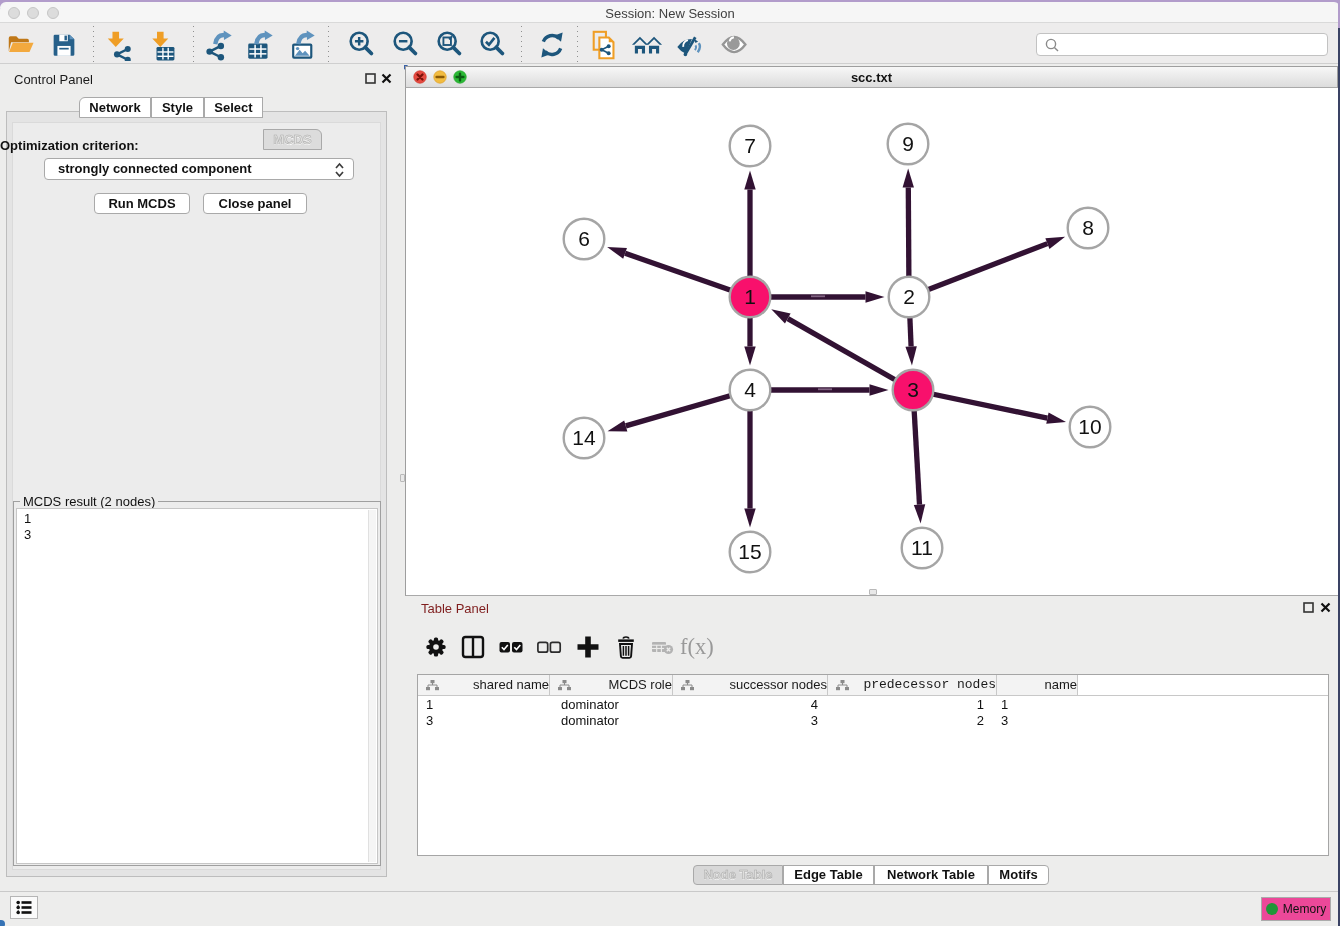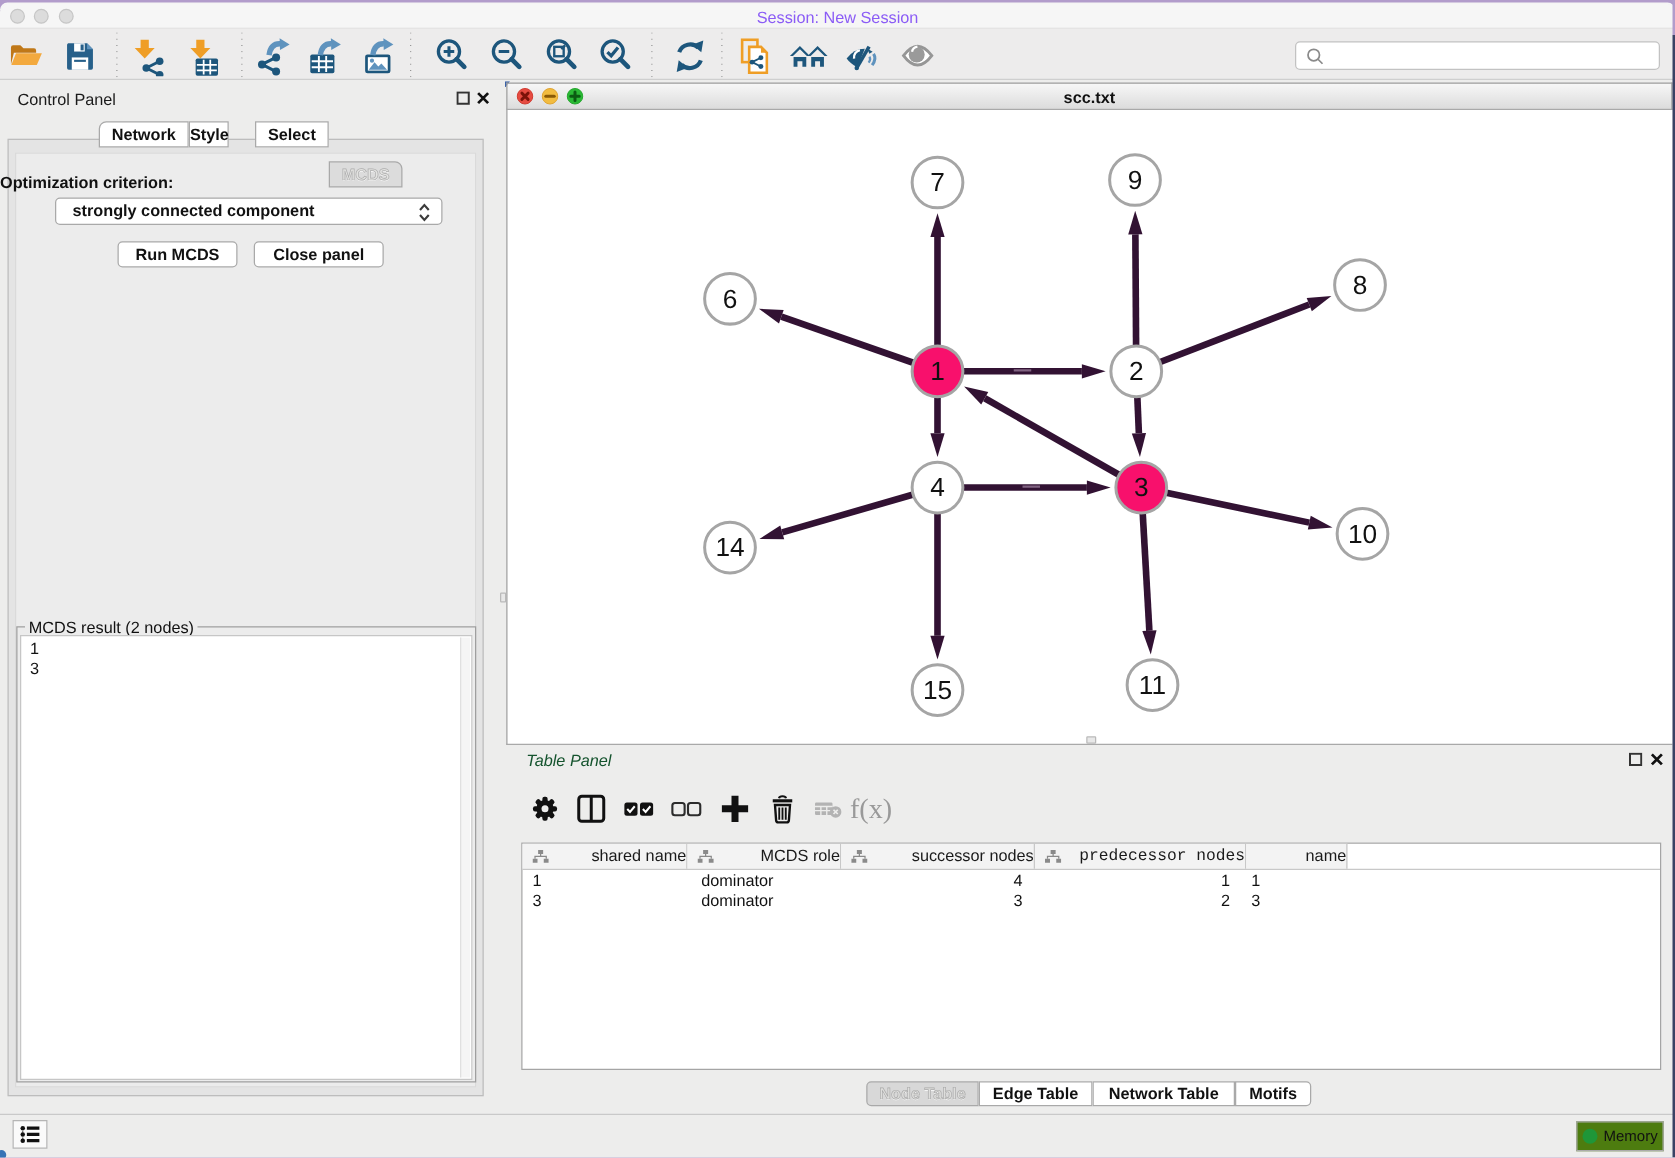--- a/index.html
+++ b/index.html
@@ -2,21 +2,21 @@
 <html><head>
 <meta charset="utf-8">
 <style>
   * { margin:0; padding:0; box-sizing:border-box; }
   html,body { width:1340px; height:926px; overflow:hidden; }
   body { font-family:"Liberation Sans", sans-serif; background:#b29ccb; position:relative; }
   .abs { position:absolute; }
   #win { position:absolute; left:0; top:3px; width:1340px; height:923px; background:#ededec; border-radius:7px 7px 0 0; }
   #titlebar { position:absolute; left:0; top:0; width:100%; height:20px; background:#f6f6f6; border-radius:7px 7px 0 0; border-bottom:1px solid #d9d9d9; }
   .tl { position:absolute; top:4px; width:12px; height:12px; border-radius:50%; background:#dcdcdc; border:1px solid #c6c6c6; }
-  #title { position:absolute; top:3px; width:100%; text-align:center; color:#8b5cf6; font-size:13px; }
+  #title { position:absolute; top:3px; width:100%; text-align:center; color:#404040; font-size:13px; }
   #toolbar { position:absolute; left:0; top:20px; width:100%; height:41px; background:#edecec; border-bottom:1px solid #cfcfcf; }
   .sep { position:absolute; top:23px; height:36px; width:1px; background-image:linear-gradient(#909090 20%, rgba(0,0,0,0) 0%); background-size:1px 5px; }
   .tbi { position:absolute; top:25.5px; width:32px; height:32px; }
   #searchbox { position:absolute; left:1036px; top:30px; width:292px; height:23px; background:#fff; border:1px solid #c2c2c2; border-radius:4px; }
 
   
   #cpanel { position:absolute; left:0; top:60px; width:392px; height:825px; }
   #cp-title { position:absolute; left:14px; top:9px; font-size:13px; color:#1a1a1a; }
   .tab { position:absolute; top:34px; height:21px; border:1px solid #a9a9a9; background:#fff; font-size:13px; font-weight:bold; text-align:center; color:#111; line-height:19px; }
   #tabbox { position:absolute; left:6px; top:48px; width:381px; height:766px; border:1px solid #bdbdbd; background:#e4e4e4; }
@@ -200,21 +200,21 @@
     <div id="cp-title">Control Panel</div>
     <svg class="abs" style="left:365px; top:10px;" width="11" height="11" viewBox="0 0 11 11">
         <rect x="1" y="1" width="9" height="9" fill="none" stroke="#333" stroke-width="1.6"></rect>
       </svg>
     <svg class="abs" style="left:381px; top:10px;" width="11" height="11" viewBox="0 0 11 11">
         <path d="M1.5 1.5 L9.5 9.5 M9.5 1.5 L1.5 9.5" stroke="#111" stroke-width="2.2"></path>
       </svg>
     <div id="tabbox"></div>
     <div id="tabinner"></div>
     <div class="tab" style="left:79px; width:72px; border-radius:6px 0 0 0;">Network</div>
-    <div class="tab" style="left:151px; width:32px;">Style</div>
+    <div class="tab" style="left:151px; width:53px;">Style</div>
     <div class="tab" style="left:204px; width:59px;">Select</div>
     <div class="tab" style="left:263px; width:59px; background:#dcdcdc; color:#e3e3e1; -webkit-text-stroke:0.55px #ababab; text-shadow:0 1px 0 rgba(255,255,255,0.9); border-radius:0 6px 0 0;margin-top:32px;">MCDS</div>
     <div class="abs" style="left:0; top:75px; width:392px; text-align:left; font-size:13px; font-weight:bold; color:#111;">Optimization criterion:</div>
     <div class="abs" style="left:44px; top:95px; width:310px; height:22px; background:#fff; border:1px solid #a9a9a9; border-radius:4px; font-size:13px; font-weight:bold; line-height:20px; padding-left:13px; color:#111;">strongly connected component
       <svg class="abs" style="right:8px; top:3px;" width="11" height="16" viewBox="0 0 11 16">
           <path d="M2 6 L5.5 2 L9 6" fill="none" stroke="#3c3c3c" stroke-width="1.7"></path>
           <path d="M2 10 L5.5 14 L9 10" fill="none" stroke="#3c3c3c" stroke-width="1.7"></path>
         </svg>
     </div>
     <div class="btn" style="left:94px; top:130px; width:96px; height:21px; line-height:19px;">Run MCDS</div>
@@ -301,21 +301,21 @@
 <text x="750" y="559" font-size="21" fill="#111111" text-anchor="middle" font-family="Liberation Sans, sans-serif">15</text>
 <circle cx="922" cy="548" r="20.3" fill="#ffffff" stroke="#a5a5a5" stroke-width="2.4"></circle>
 <text x="922" y="555" font-size="21" fill="#111111" text-anchor="middle" font-family="Liberation Sans, sans-serif">11</text>
 </svg>
     </div>
     <div class="abs" style="left:-5px; top:408px; width:5px; height:8px; background:#e8e8e8; border:1px solid #b9b9b9; border-radius:1px;"></div>
     <div class="abs" style="left:464px; top:523px; width:8px; height:6px; background:#e8e8e8; border:1px solid #b9b9b9; border-radius:1px;"></div>
   </div>
 
   <div id="tpanel">
-    <div class="abs" style="left:15px; top:3px; font-size:13px; color:#14532d;font-style:italic;">Table Panel</div>
+    <div class="abs" style="left:15px; top:3px; font-size:13px; color:#7f1d1d;">Table Panel</div>
     <svg class="abs" style="left:897px; top:4px;" width="11" height="11" viewBox="0 0 11 11">
         <rect x="1" y="1" width="9" height="9" fill="none" stroke="#333" stroke-width="1.6"></rect>
       </svg>
     <svg class="abs" style="left:914px; top:4px;" width="11" height="11" viewBox="0 0 11 11">
         <path d="M1.5 1.5 L9.5 9.5 M9.5 1.5 L1.5 9.5" stroke="#111" stroke-width="2.2"></path>
       </svg>
     <div id="ticons">
 <svg class="abs" style="left:17px; top:36px;" width="26" height="26" viewBox="0 0 26 26">
           <rect x="10.9" y="3.4" width="4.2" height="4.5" rx="1.6" transform="rotate(0 13 13)" fill="#111"></rect>
           <rect x="10.9" y="3.4" width="4.2" height="4.5" rx="1.6" transform="rotate(45 13 13)" fill="#111"></rect>
@@ -441,17 +441,17 @@
           <circle cx="2.2" cy="2.5" r="1.8"></circle>
           <circle cx="2.2" cy="7.5" r="1.8"></circle>
           <circle cx="2.2" cy="12.5" r="1.8"></circle>
           <rect x="5.5" y="1.2" width="10" height="2.6"></rect>
           <rect x="5.5" y="6.2" width="10" height="2.6"></rect>
           <rect x="5.5" y="11.2" width="10" height="2.6"></rect>
         </g>
         <path d="M2.2 2.5 V12.5" stroke="#111" stroke-width="0.8" stroke-dasharray="1 1.5"></path>
       </svg>
   </div>
-  <div class="abs" style="left:1261px; top:894px; width:70px; height:24px; background:#4d7c0f; border:1px solid #ababab; font-size:12px; line-height:22px; color:#111; text-align:center;"><span style="display:inline-block; width:12px; height:12px; border-radius:50%; background:#1f9638; vertical-align:-2px; margin-right:5px;"></span>Memory</div>
+  <div class="abs" style="left:1261px; top:894px; width:70px; height:24px; background:#ec4899; border:1px solid #ababab; font-size:12px; line-height:22px; color:#111; text-align:center;"><span style="display:inline-block; width:12px; height:12px; border-radius:50%; background:#1f9638; vertical-align:-2px; margin-right:5px;"></span>Memory</div>
   <div class="abs" style="left:-3px; top:917px; width:8px; height:8px; border-radius:50%; background:#3673b5;"></div>
 </div>
 <div id="rightedge"></div>
 <div id="rightedgep"></div>
 
 </body></html>

